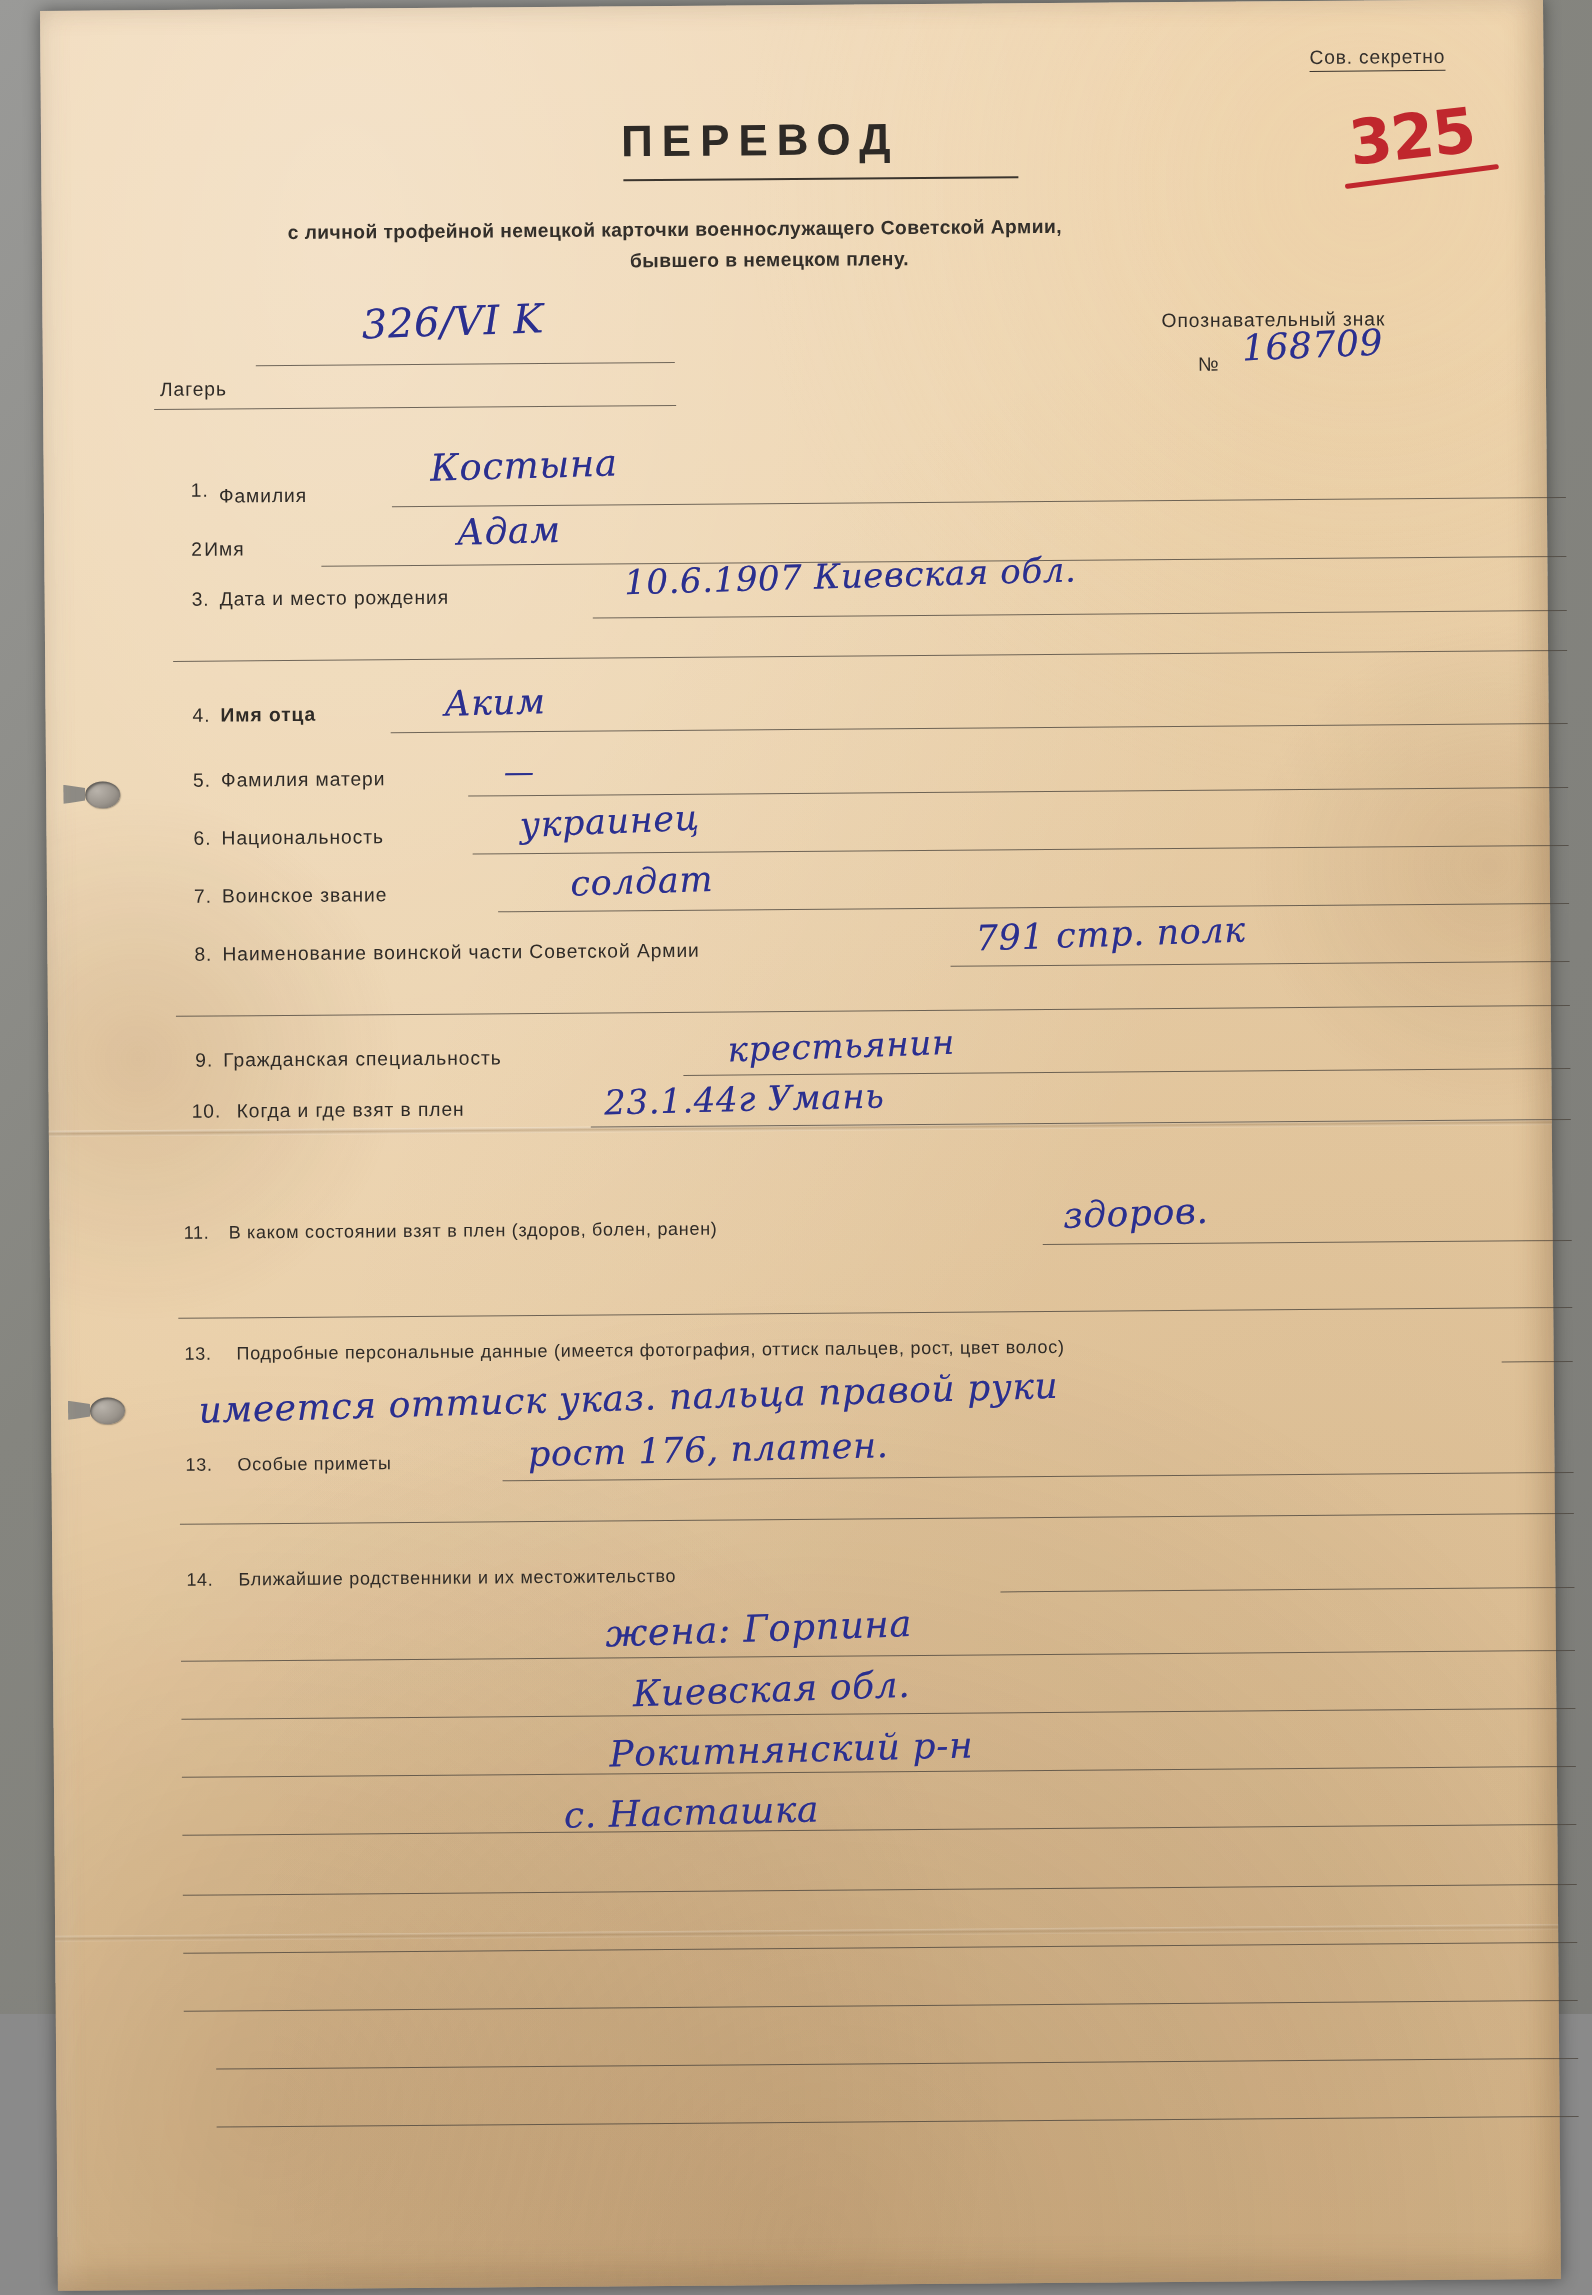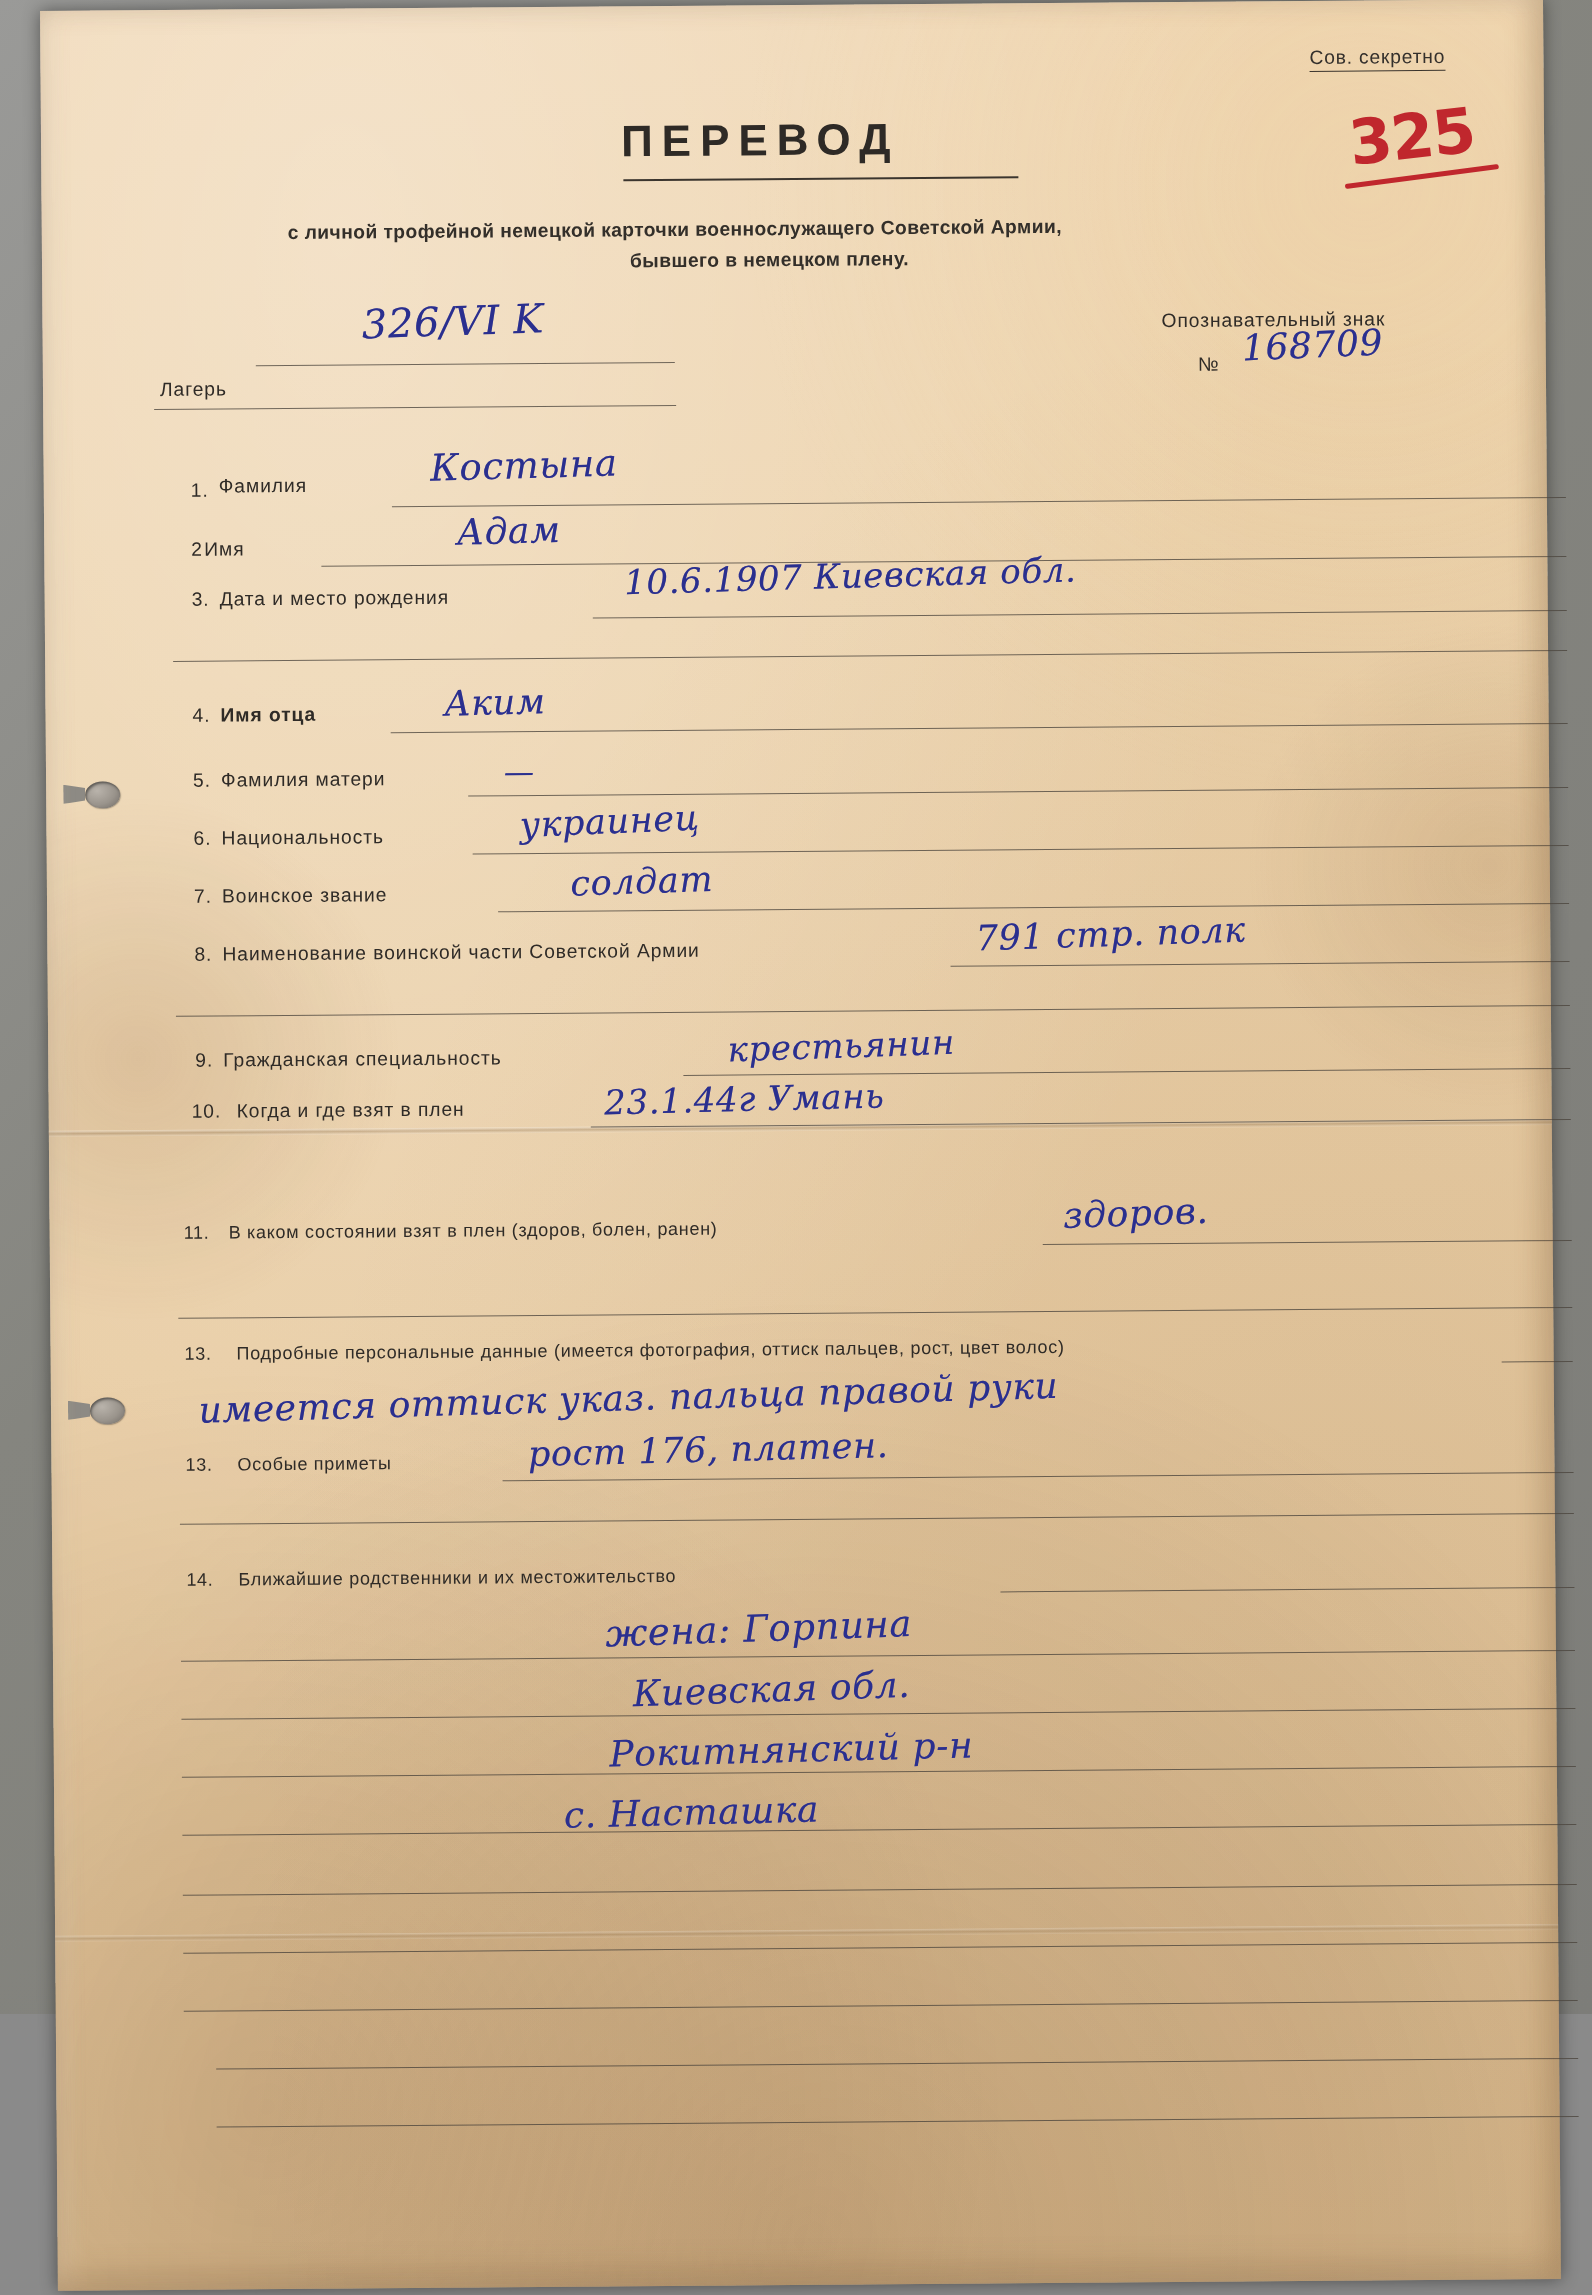--- a/index.html
+++ b/index.html
@@ -200,21 +200,21 @@
       <div class="rule" style="left:213px; top:356px; width:419px;"></div>
       <div class="hw" style="left:320px; top:293px; font-size:40px; transform:rotate(-1.5deg);">326/VI K</div>
 
       <div class="rule" style="left:111px; top:399px; width:522px;"></div>
 
       <div class="t lbl" style="left:1119px; top:308px;">Опознавательный знак</div>
       <div class="t lbl" style="left:1155px; top:352px;">№</div>
       <div class="hw" style="left:1200px; top:326px; font-size:36px; transform:rotate(-2deg);">168709</div>
 
       <div class="t lbl" style="left:147px; top:470px;">1.</div>
-      <div class="t lbl" style="left:175px; top:466px;text-align:right;">Фамилия</div>
+      <div class="t lbl" style="left:175px; top:476px;text-align:right;">Фамилия</div>
       <div class="rule" style="left:348px; top:498px; width:1174px;"></div>
       <div class="hw" style="left:387px; top:439px; font-size:37px; transform:rotate(-1.2deg);">Костына</div>
 
       <div class="t lbl" style="left:147px; top:529px;">2</div>
       <div class="t lbl" style="left:160px; top:529px;">Имя</div>
       <div class="rule" style="left:277px; top:557px; width:1245px;"></div>
       <div class="hw" style="left:413px; top:504px; font-size:36px; transform:rotate(-1deg);">Адам</div>
 
       <div class="t lbl" style="left:147px; top:579px;">3.</div>
       <div class="t lbl" style="left:175px; top:579px;">Дата и место рождения</div>

